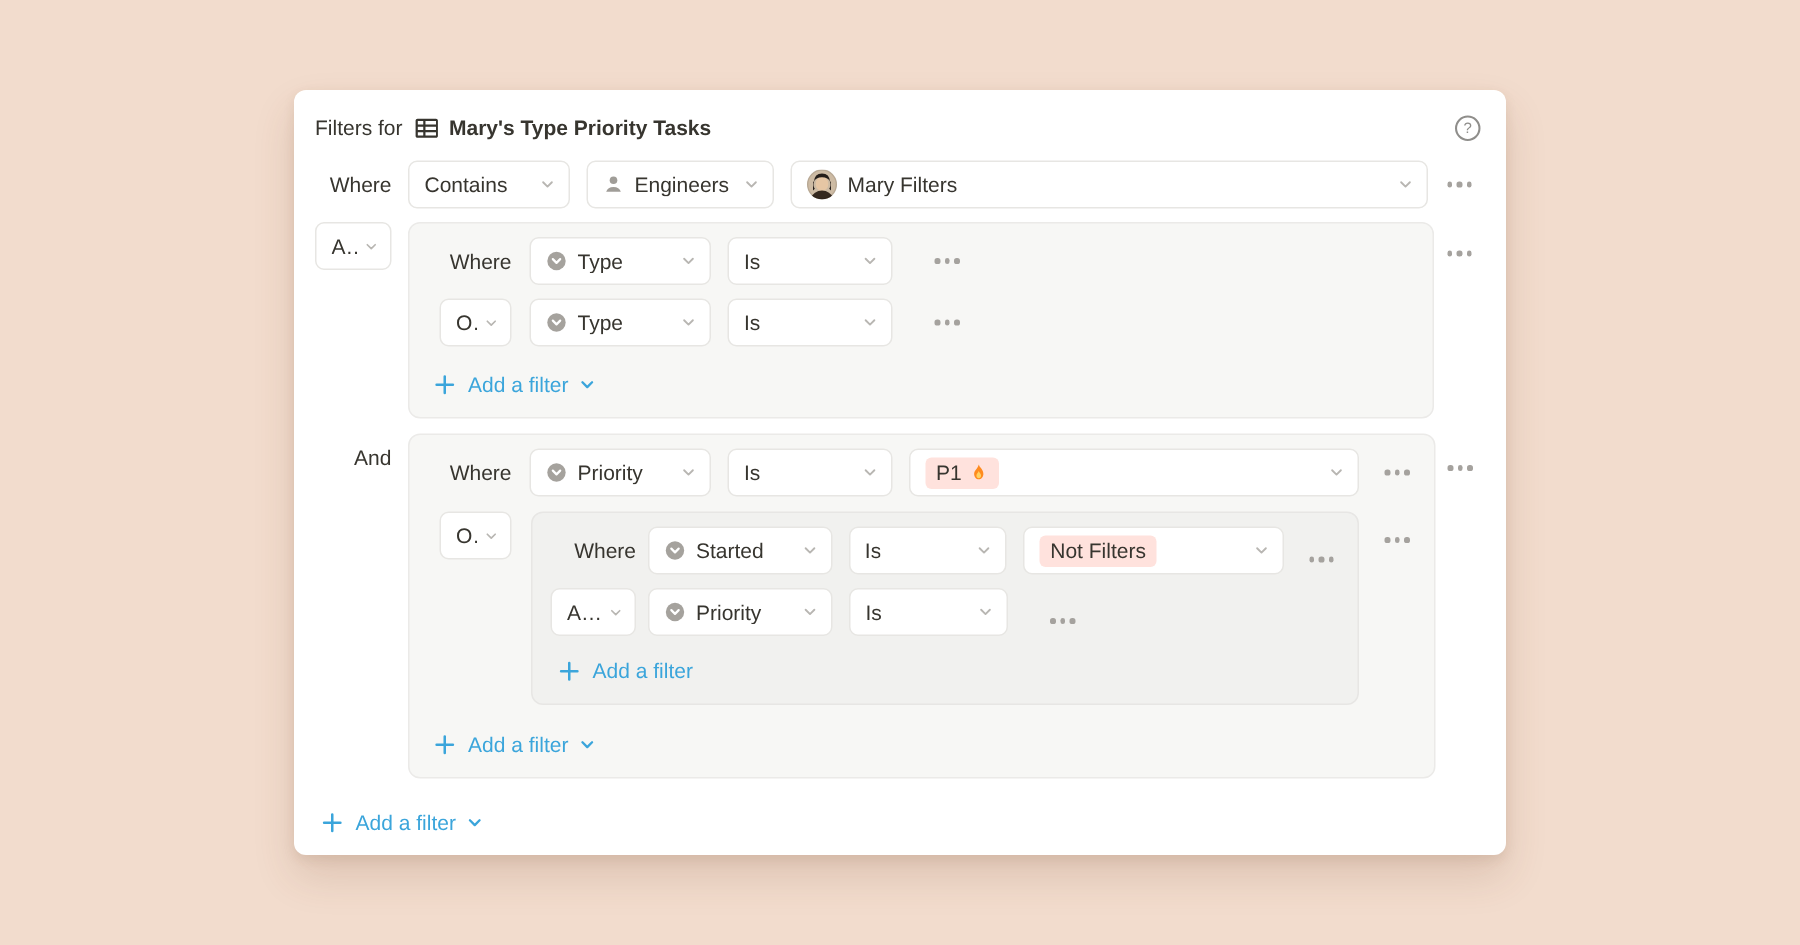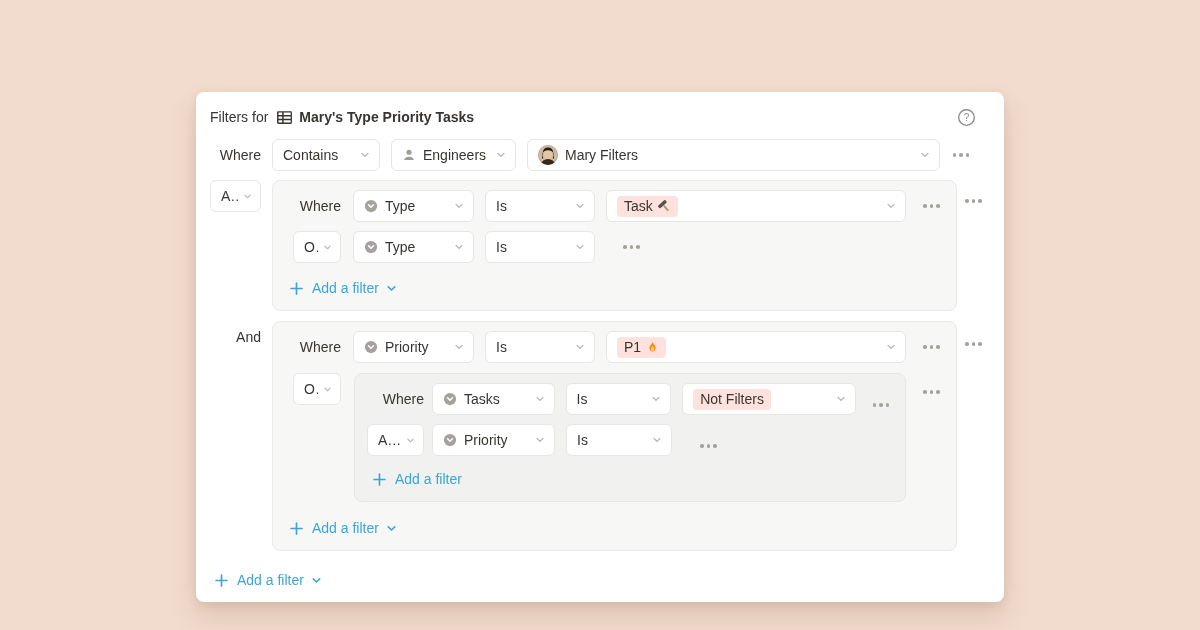--- a/index.html
+++ b/index.html
@@ -1,20 +1,20 @@
 <!DOCTYPE html>
 <html><head>
 <meta charset="utf-8">
 <style>
   html,body{margin:0;padding:0;}
   .page{position:relative;width:1200px;height:630px;background:#f2dccd;overflow:hidden;
         font-family:"Liberation Sans",sans-serif;color:#37352f;font-size:14px;}
   .card{position:absolute;left:196px;top:60px;width:808px;height:510px;box-sizing:border-box;
-        background:#ffffff;border-radius:8px;padding:13px 26px 14px 14px;
-        box-shadow:0 14px 28px rgba(110,64,37,.16),0 3px 8px rgba(110,64,37,.10);margin-top:32px;}
+        background:#ffffff;border-radius:8px;padding:13px 14px 14px 14px;
+        box-shadow:0 14px 28px rgba(110,64,37,.16),0 3px 8px rgba(110,64,37,.10);}
   .hdr{display:flex;align-items:center;height:24px;margin-bottom:10px;}
   .hdr .prefix{margin-right:8px;}
   .hdr .title{font-weight:700;margin-left:6px;}
   .hdr .spacer{flex:1;}
   .row{display:flex;align-items:center;}
   .lcol{width:51px;flex:none;display:flex;justify-content:flex-end;align-items:center;height:32px;}
   .gapL{margin-right:11px;}
   .dd{height:32px;background:#fff;border:1px solid #e7e6e3;border-radius:6px;display:flex;
       align-items:center;box-sizing:border-box;padding:0 9px 0 10px;cursor:pointer;white-space:nowrap;}
   .dd .txt{overflow:hidden;text-overflow:ellipsis;}
@@ -166,34 +166,20 @@
             </span>
           </div>
           <div class="dd w-op gapL">
             <span class="txt">Is</span>
             <span class="chev">
               <svg width="10" height="10" viewBox="0 0 12 12">
                   <path d="M2.5 4.2 6 7.7l3.5-3.5" stroke="#b8b6b2" stroke-width="1.5" fill="none" stroke-linecap="round" stroke-linejoin="round"></path>
                 </svg>
             </span>
           </div>
-          <div class="dd w-val">
-            <span class="tag">
-              <span>Task</span>
-              <svg class="hammer" width="13" height="13" viewBox="0 0 16 16">
-                  <rect x="2" y="2" width="12" height="4.2" rx="1.2" fill="#55524e"></rect>
-                  <rect x="6.8" y="6" width="2.4" height="9" rx="1.1" fill="#bd8f62"></rect>
-                </svg>
-            </span>
-            <span class="chev">
-              <svg width="10" height="10" viewBox="0 0 12 12">
-                  <path d="M2.5 4.2 6 7.7l3.5-3.5" stroke="#b8b6b2" stroke-width="1.5" fill="none" stroke-linecap="round" stroke-linejoin="round"></path>
-                </svg>
-            </span>
-          </div>
           <span class="dots rowdots">
               <i></i>
               <i></i>
               <i></i>
             </span>
         </div>
 
         <div class="row">
           <div class="plcol gapP">
             <div class="dd small-dd" style="width:48px;">
@@ -327,21 +313,21 @@
               <div class="ilcol gapI">
                   <span>Where</span>
                 </div>
               <div class="dd iw-prop gapL">
                 <span class="picon">
                   <svg width="14" height="14" viewBox="0 0 16 16">
                       <circle cx="8" cy="8" r="7" fill="#a5a29d"></circle>
                       <path d="M5.2 6.6 8 9.4l2.8-2.8" stroke="#fff" stroke-width="1.7" fill="none" stroke-linecap="round" stroke-linejoin="round"></path>
                     </svg>
                 </span>
-                <span class="txt">Tasks</span>
+                <span class="txt">Started</span>
                 <span class="chev">
                   <svg width="10" height="10" viewBox="0 0 12 12">
                       <path d="M2.5 4.2 6 7.7l3.5-3.5" stroke="#b8b6b2" stroke-width="1.5" fill="none" stroke-linecap="round" stroke-linejoin="round"></path>
                     </svg>
                 </span>
               </div>
               <div class="dd iw-op gapL">
                 <span class="txt">Is</span>
                 <span class="chev">
                   <svg width="10" height="10" viewBox="0 0 12 12">

